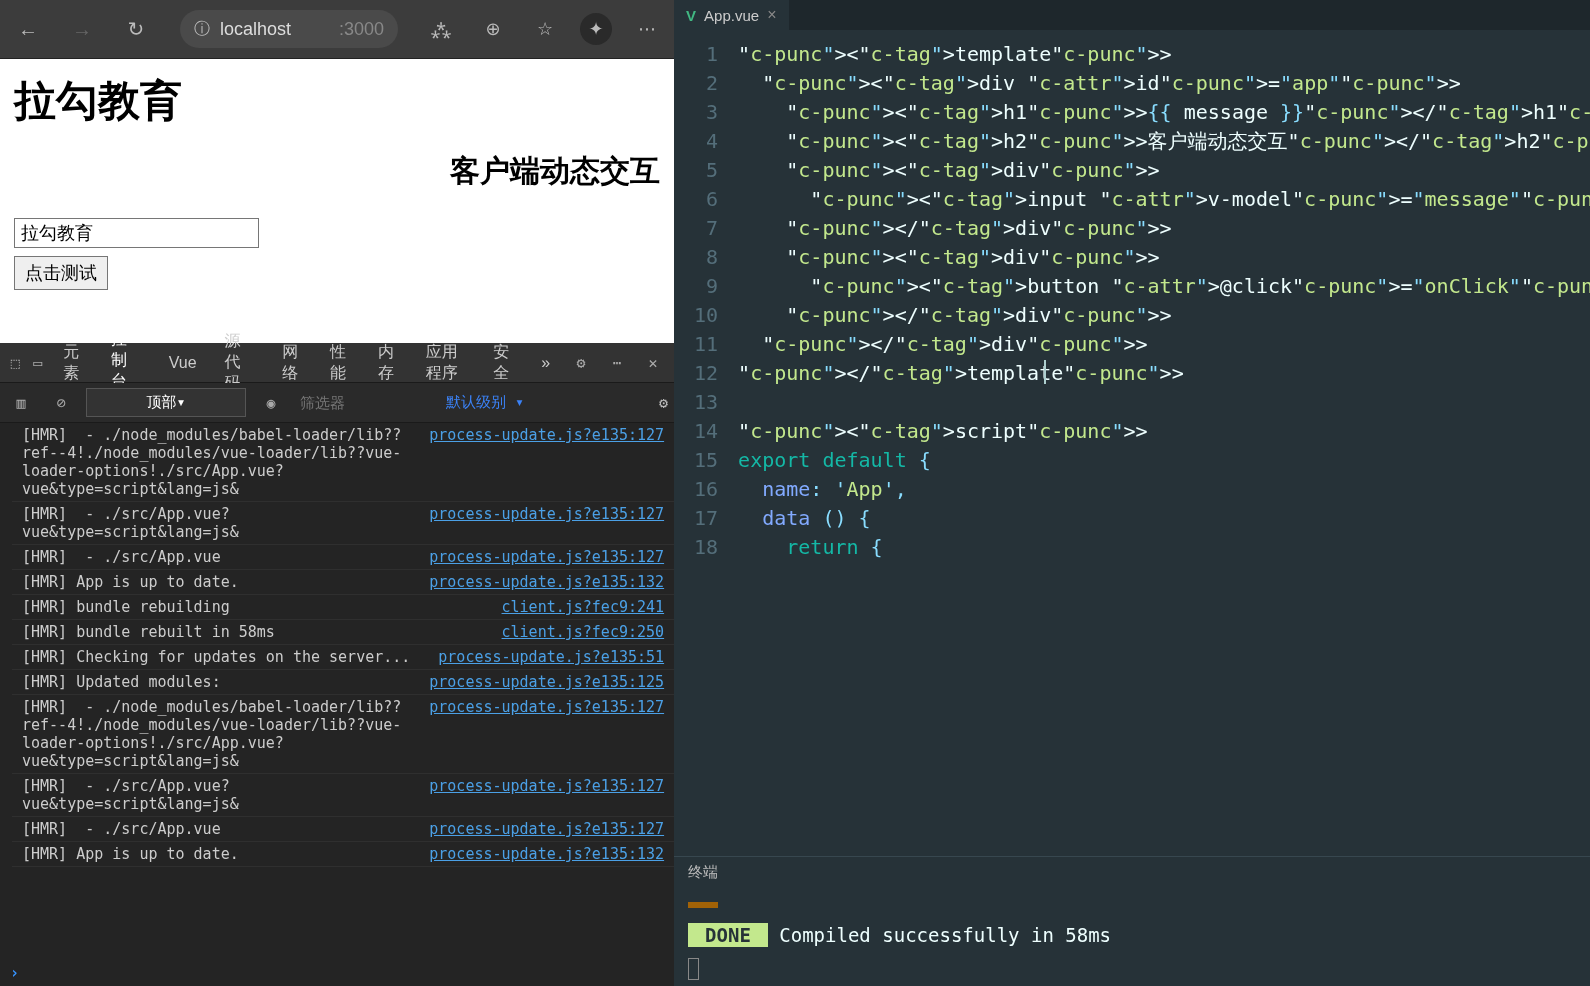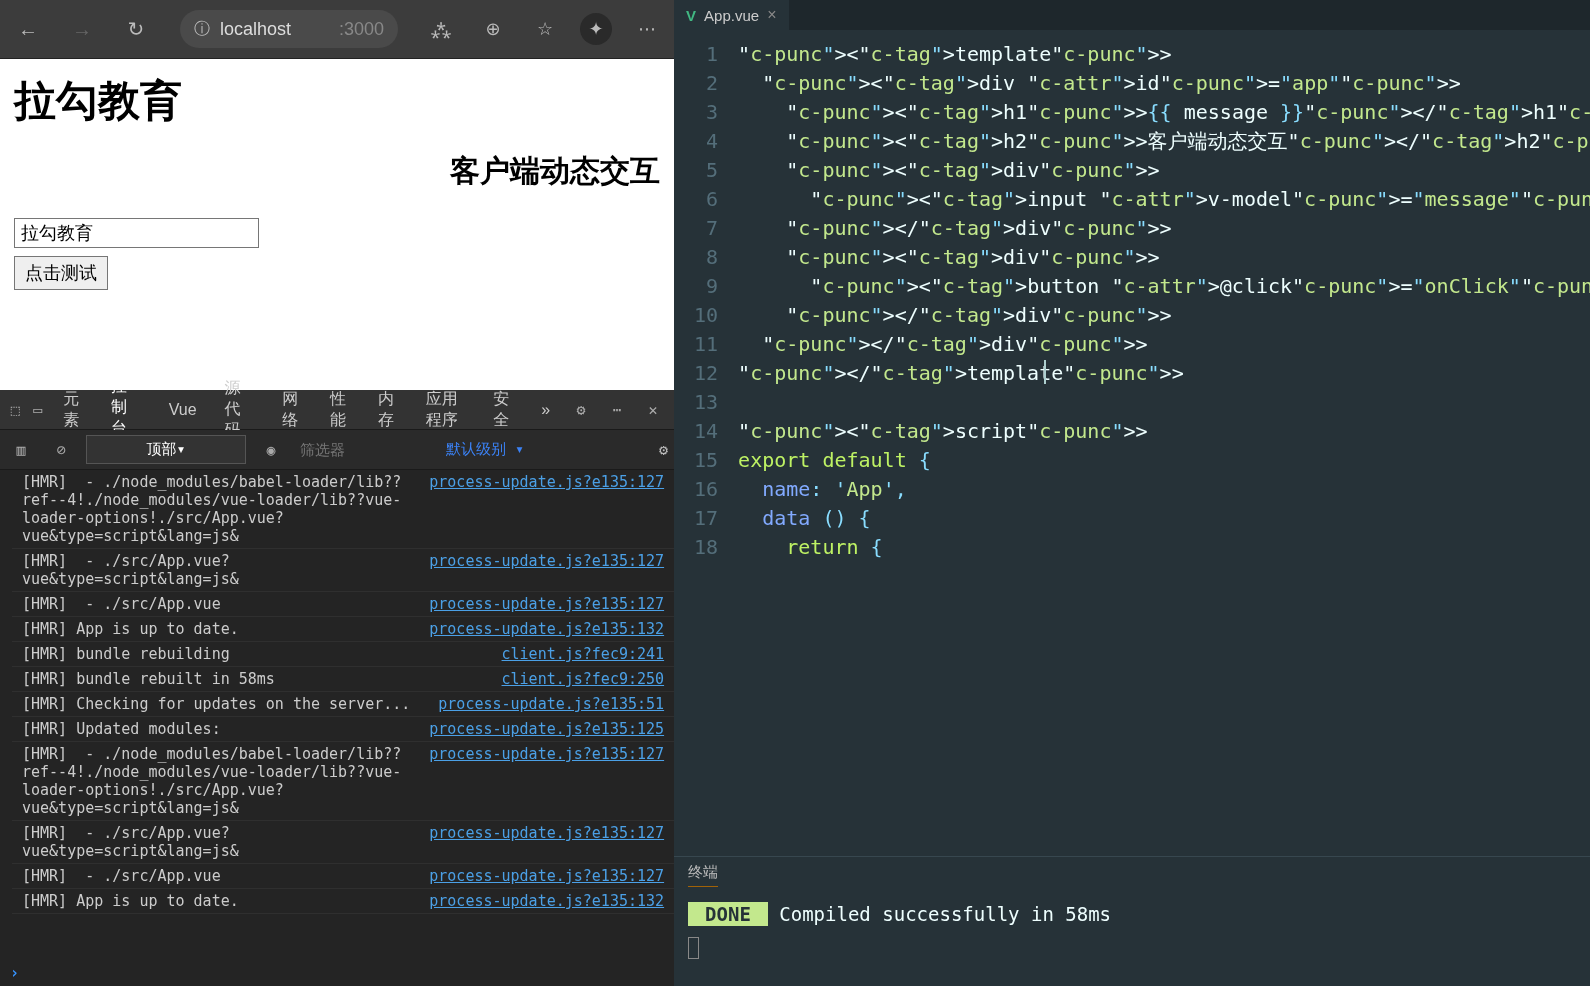--- a/index.html
+++ b/index.html
@@ -12,21 +12,21 @@
 .nav-btn { width: 36px; height: 36px; display: flex; align-items: center; justify-content: center; color: #bbb; font-size: 20px; cursor: pointer; border-radius: 4px; }
 .nav-btn.disabled { color: #666; }
 .url-bar-wrap { flex: 1; display: flex; align-items: center; background: #4a4a4a; border-radius: 20px; height: 38px; padding: 0 14px; gap: 10px; margin: 0 8px; }
 .url-info-icon { color: #bbb; font-size: 16px; }
 .url-text { color: #ddd; font-size: 18px; }
 .url-text .dim { color: #888; margin-left: 48px; }
 .toolbar-icon { width: 34px; height: 34px; display: flex; align-items: center; justify-content: center; color: #bbb; font-size: 18px; cursor: pointer; }
 .toolbar-icon.circle { background: #2a2a2a; border-radius: 50%; width: 32px; height: 32px; }
 
 
-.page-content { background: #fff; padding: 14px; height: 331px; }
+.page-content { background: #fff; padding: 14px; height: 284px; }
 .page-content h1 { font-size: 42px; font-weight: 700; margin-bottom: 22px; }
 .page-content h2 { font-size: 30px; font-weight: 700; margin-bottom: 26px; text-align: right; }
 .page-input { width: 245px; height: 30px; border: 1px solid #767676; font-size: 18px; padding: 2px 6px; margin-bottom: 8px; }
 .page-button { font-size: 18px; padding: 4px 10px; border: 1px solid #767676; background: #efefef; cursor: pointer; }
 
 
 .devtools { flex: 1; background: #242424; display: flex; flex-direction: column; color: #ccc; font-family: Consolas, monospace; font-size: 15px; }
 .dt-tabs { height: 40px; background: #333; display: flex; align-items: center; padding: 0 6px; gap: 4px; border-bottom: 1px solid #1a1a1a; }
 .dt-tab-icon { width: 30px; height: 30px; display: flex; align-items: center; justify-content: center; color: #aaa; cursor: pointer; }
 .dt-tab { padding: 8px 12px; color: #ccc; font-size: 16px; cursor: pointer; font-family: -apple-system, "Segoe UI", sans-serif; }
@@ -47,26 +47,26 @@
 .editor-tabs { height: 30px; background: #1e272c; display: flex; align-items: center; }
 .editor-tab { display: flex; align-items: center; gap: 8px; padding: 0 12px; height: 100%; background: #263238; color: #ccc; font-size: 15px; }
 .vue-icon { color: #41b883; font-weight: bold; }
 .editor-tab-close { color: #888; cursor: pointer; font-size: 16px; }
 .editor-body { flex: 1; display: flex; font-family: Consolas, monospace; font-size: 20px; overflow: hidden; position: relative; }
 .gutter { width: 56px; background: #263238; text-align: right; color: #546e7a; padding: 10px 12px 0 0; line-height: 29px; }
 .code { flex: 1; padding: 10px 0 0 8px; color: #eeffff; line-height: 29px; white-space: pre; overflow: hidden; }
 .cursor-caret { position: absolute; width: 2px; height: 24px; background: #aed0d0; left: 370px; top: 330px; }
 .c-punc { color: #89ddff; }
 .c-str { color: #c3e88d; }
-.c-kw { color: #bef264; text-align: right; }
+.c-kw { color: #14b8a6; text-align: right; }
 .c-fn { color: #82aaff; }
 
 .terminal { height: 130px; background: #263238; border-top: 1px solid #37474f; display: flex; flex-direction: column; }
 .term-header { display: flex; padding: 6px 14px; color: #bbb; font-size: 15px; align-items: center; }
-.term-title { border-bottom: 1px solid #a16207; padding-bottom: 4px; }
+.term-title { border-bottom: 6px solid #a16207; padding-bottom: 20px; }
 .term-body { padding: 10px 14px; font-family: Consolas, monospace; font-size: 19px; color: #eeffff; }
 .done-badge { background: #c3e88d; color: #263238; padding: 1px 17px; font-weight: bold; }
 .term-cursor { display: inline-block; width: 11px; height: 22px; border: 1px solid #888; margin-top: 12px; }
 </style>
 </head>
 <body>
 
 <div class="left-pane">
   <div class="browser-bar">
     <div class="nav-btn">←</div>

